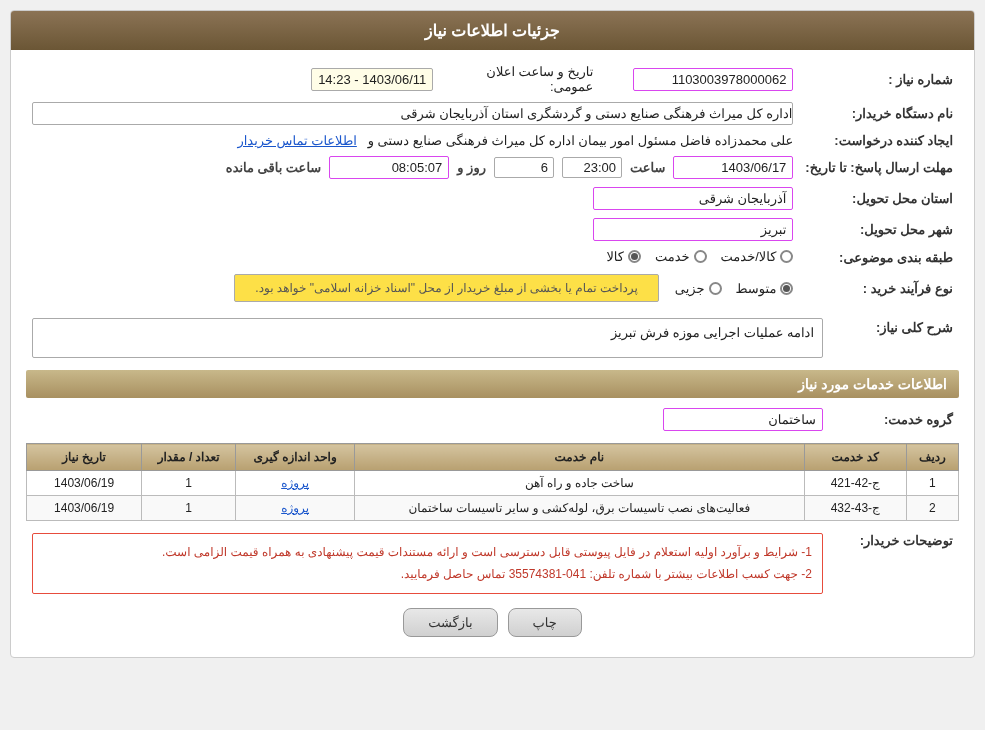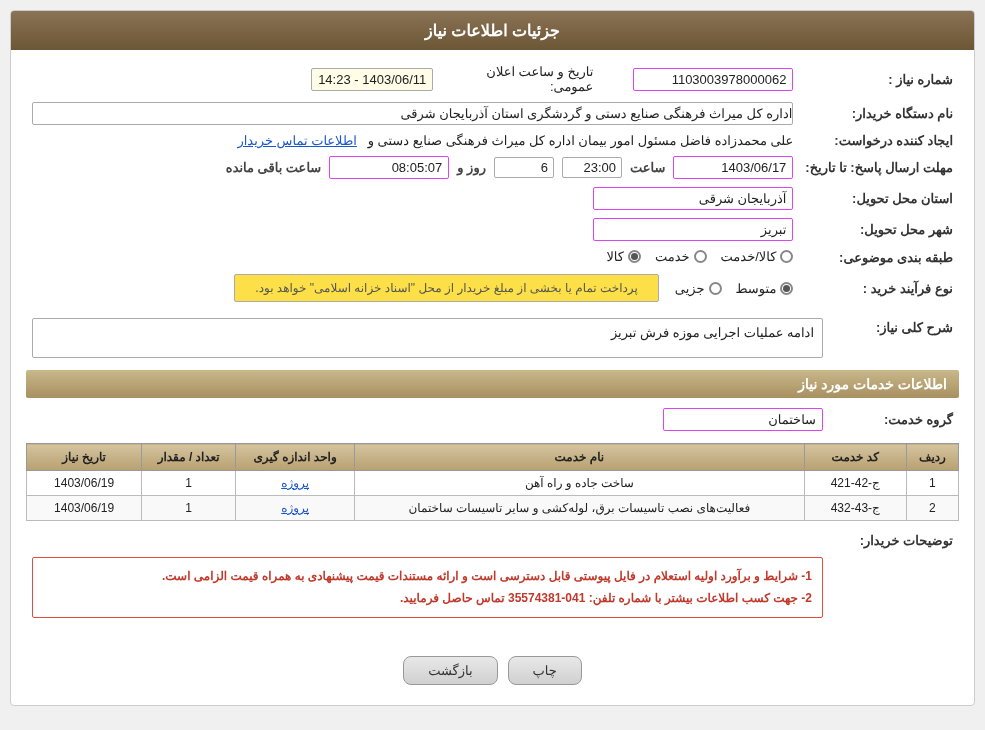--- a/index.html
+++ b/index.html
@@ -160,22 +160,21 @@
       font-size: 12px;
     }
     .services-table tr:nth-child(even) td {
       background: #f9f9f9;
     }
     .توضیحات-box {
       border: 1px solid #e74c3c;
       background: #fff;
       padding: 8px 10px;
       border-radius: 2px;
-      margin: 24px 0;
-      font-weight: bold;
+      margin: 0 0;
     }
     .توضیحات-box p {
       color: #c0392b;
       font-size: 12px;
       line-height: 1.8;
       text-align: right;
     }
     .buttons-row {
       display: flex;
       justify-content: center;

